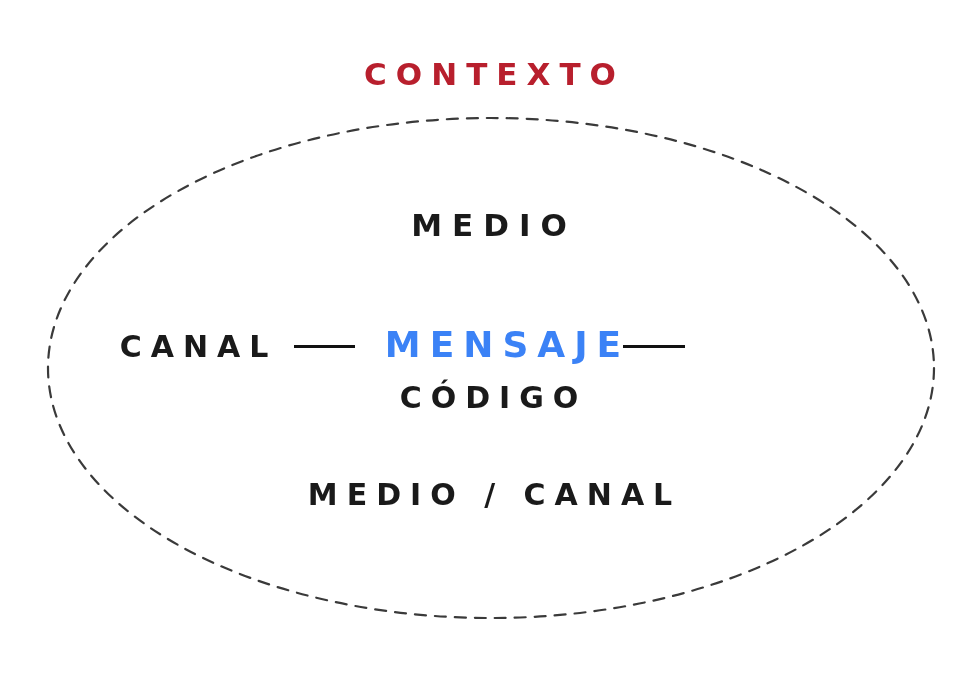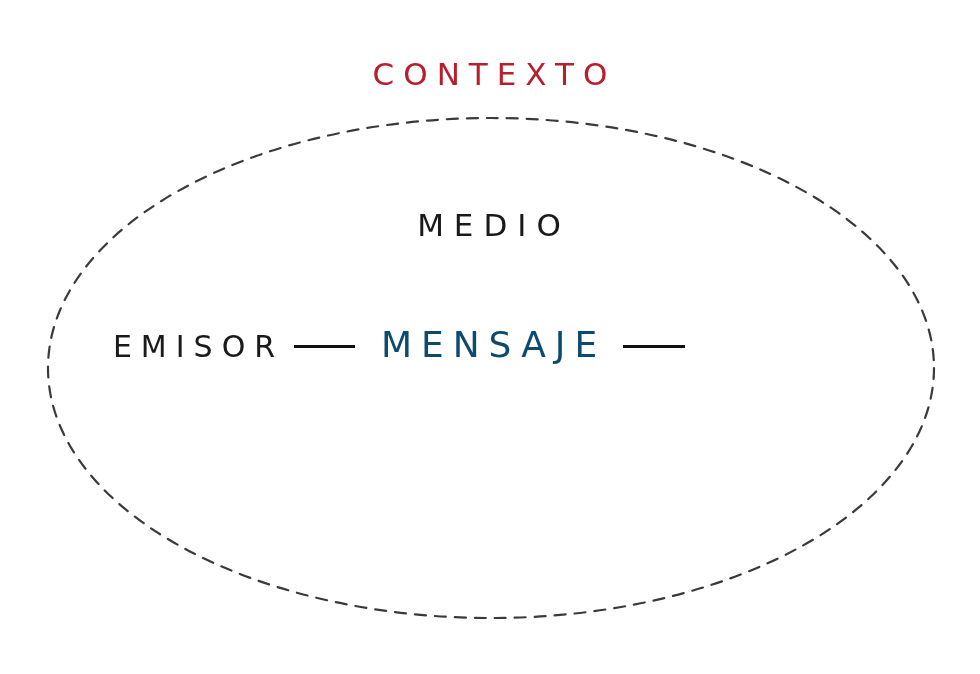--- a/index.html
+++ b/index.html
@@ -23,21 +23,21 @@
     left: 0;
     top: 0;
     width: 980px;
     height: 674px;
     pointer-events: none;
   }
   .label {
     position: absolute;
     white-space: nowrap;
     font-family: "DejaVu Sans", sans-serif;
-    font-weight: 400;
+    font-weight: 700;
     line-height: 1;
     color: #1a1a1a;
     transform: translate(-50%, -50%);
     text-align: right;
   }
   
   #label-contexto {
     left: 490px;
     top: 74px;
     font-size: 31px;
@@ -56,26 +56,26 @@
   
   #label-emisor {
     left: 194px;
     top: 347px;
     font-size: 30px;
     letter-spacing: 9px;
     text-indent: 9px;
   }
   
   #label-mensaje {
-    left: 489px;
+    left: 503px;
     top: 345px;
     font-size: 36px;
     letter-spacing: 9px;
     text-indent: 9px;
-    color: #0c4a6e;
+    color: #3b82f6;
   }
   
   #label-receptor {
     left: 801px;
     top: 347px;
     font-size: 30px;
     letter-spacing: 9px;
     text-indent: 9px;
   }
   
@@ -116,24 +116,26 @@
 <div id="canvas">
 
   <svg class="ellipse-layer" viewBox="0 0 980 674">
     <ellipse cx="491" cy="368" rx="443" ry="250" fill="none" stroke="#3a3a3a" stroke-width="2.2" stroke-dasharray="11 9" stroke-linecap="round"></ellipse>
   </svg>
 
   <div class="label" id="label-contexto">CONTEXTO</div>
 
   <div class="label" id="label-ruido">MEDIO</div>
 
-  <div class="label" id="label-emisor">EMISOR</div>
+  <div class="label" id="label-emisor">CANAL</div>
 
   <div class="connector" id="connector-left"></div>
 
   <div class="label" id="label-mensaje">MENSAJE</div>
 
   <div class="connector" id="connector-right"></div>
 
 
+  <div class="label" id="label-codigo">CÓDIGO</div>
 
+  <div class="label" id="label-medio-canal">MEDIO / CANAL</div>
 
 </div>
 
 </body></html>

